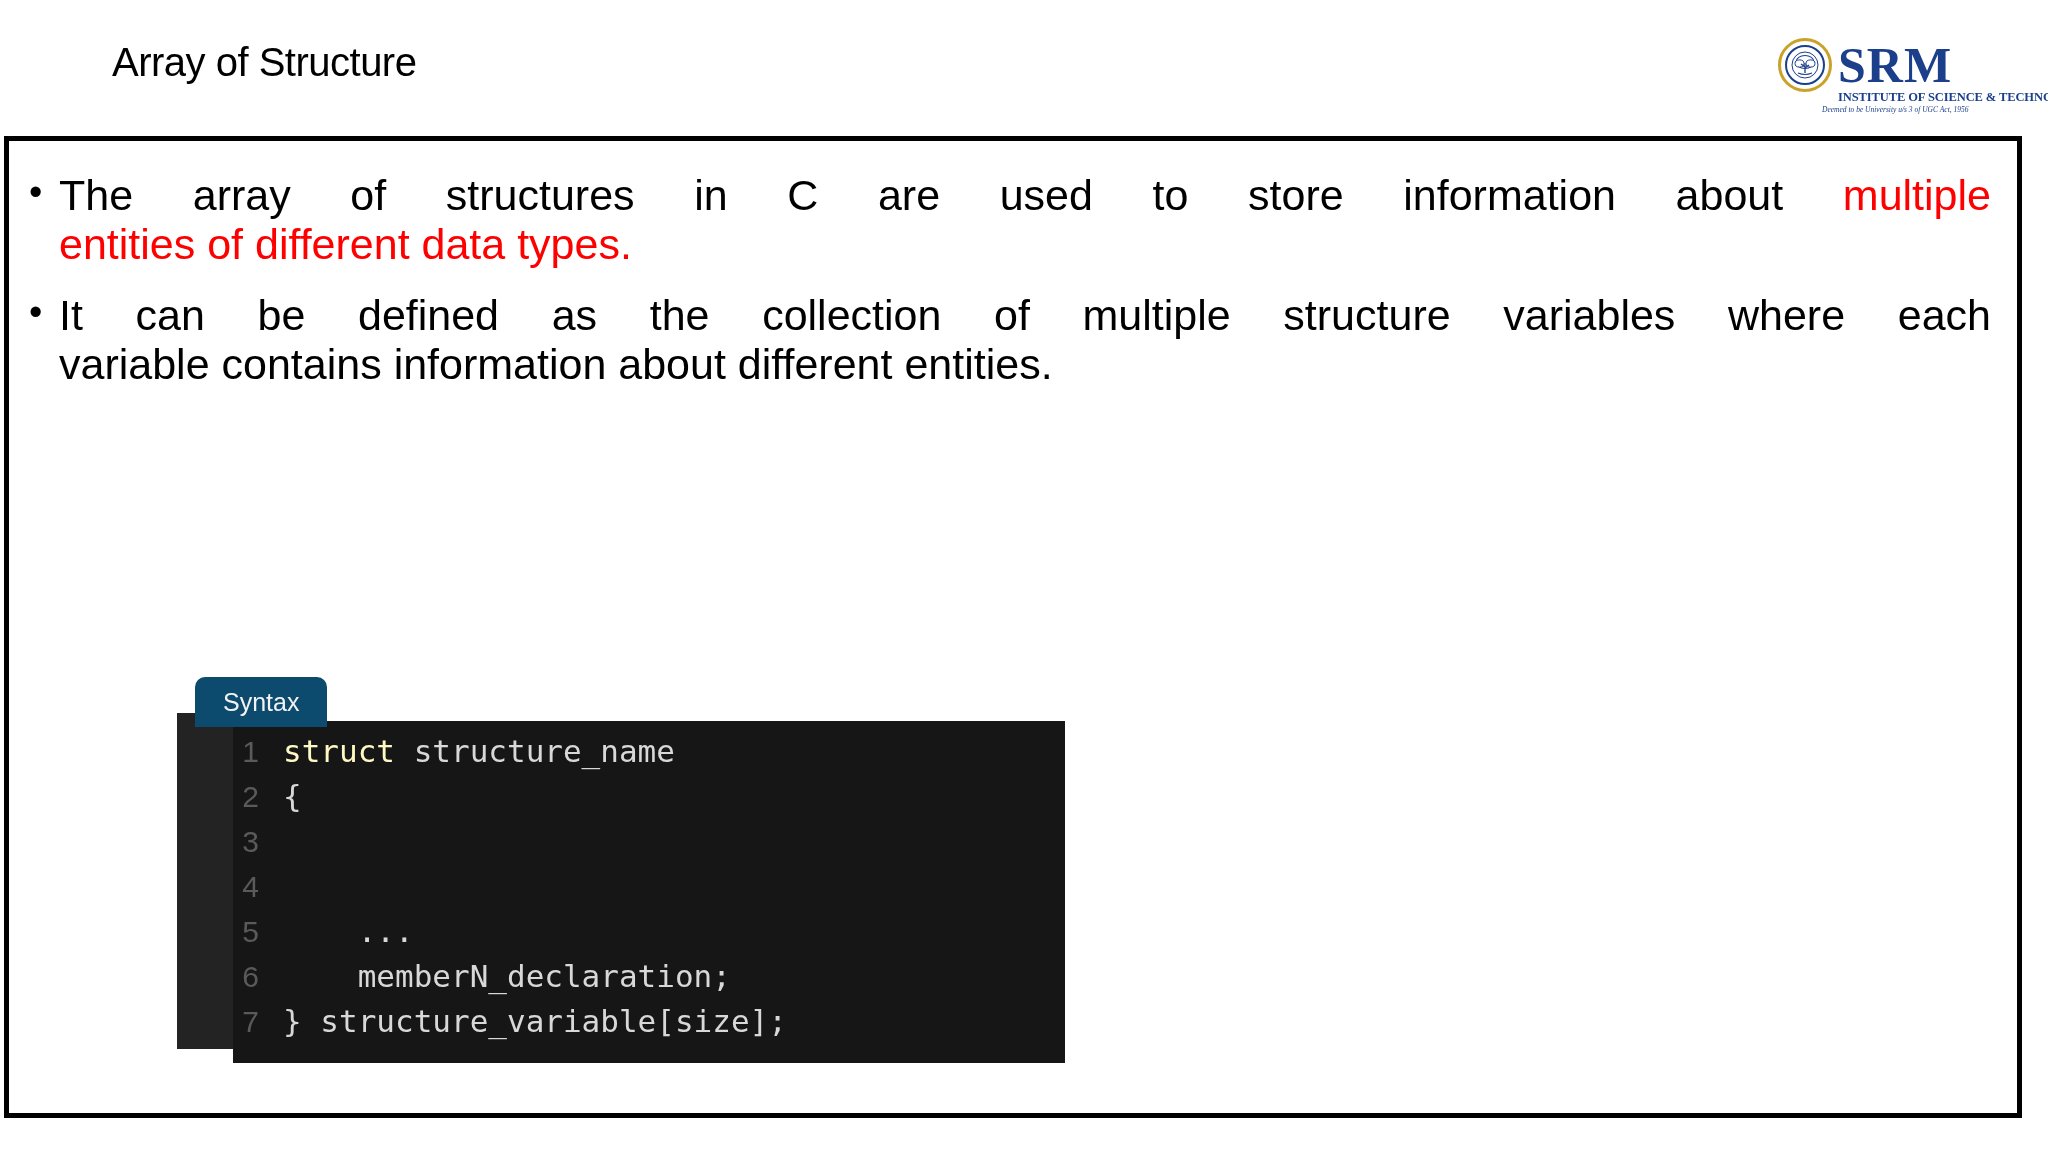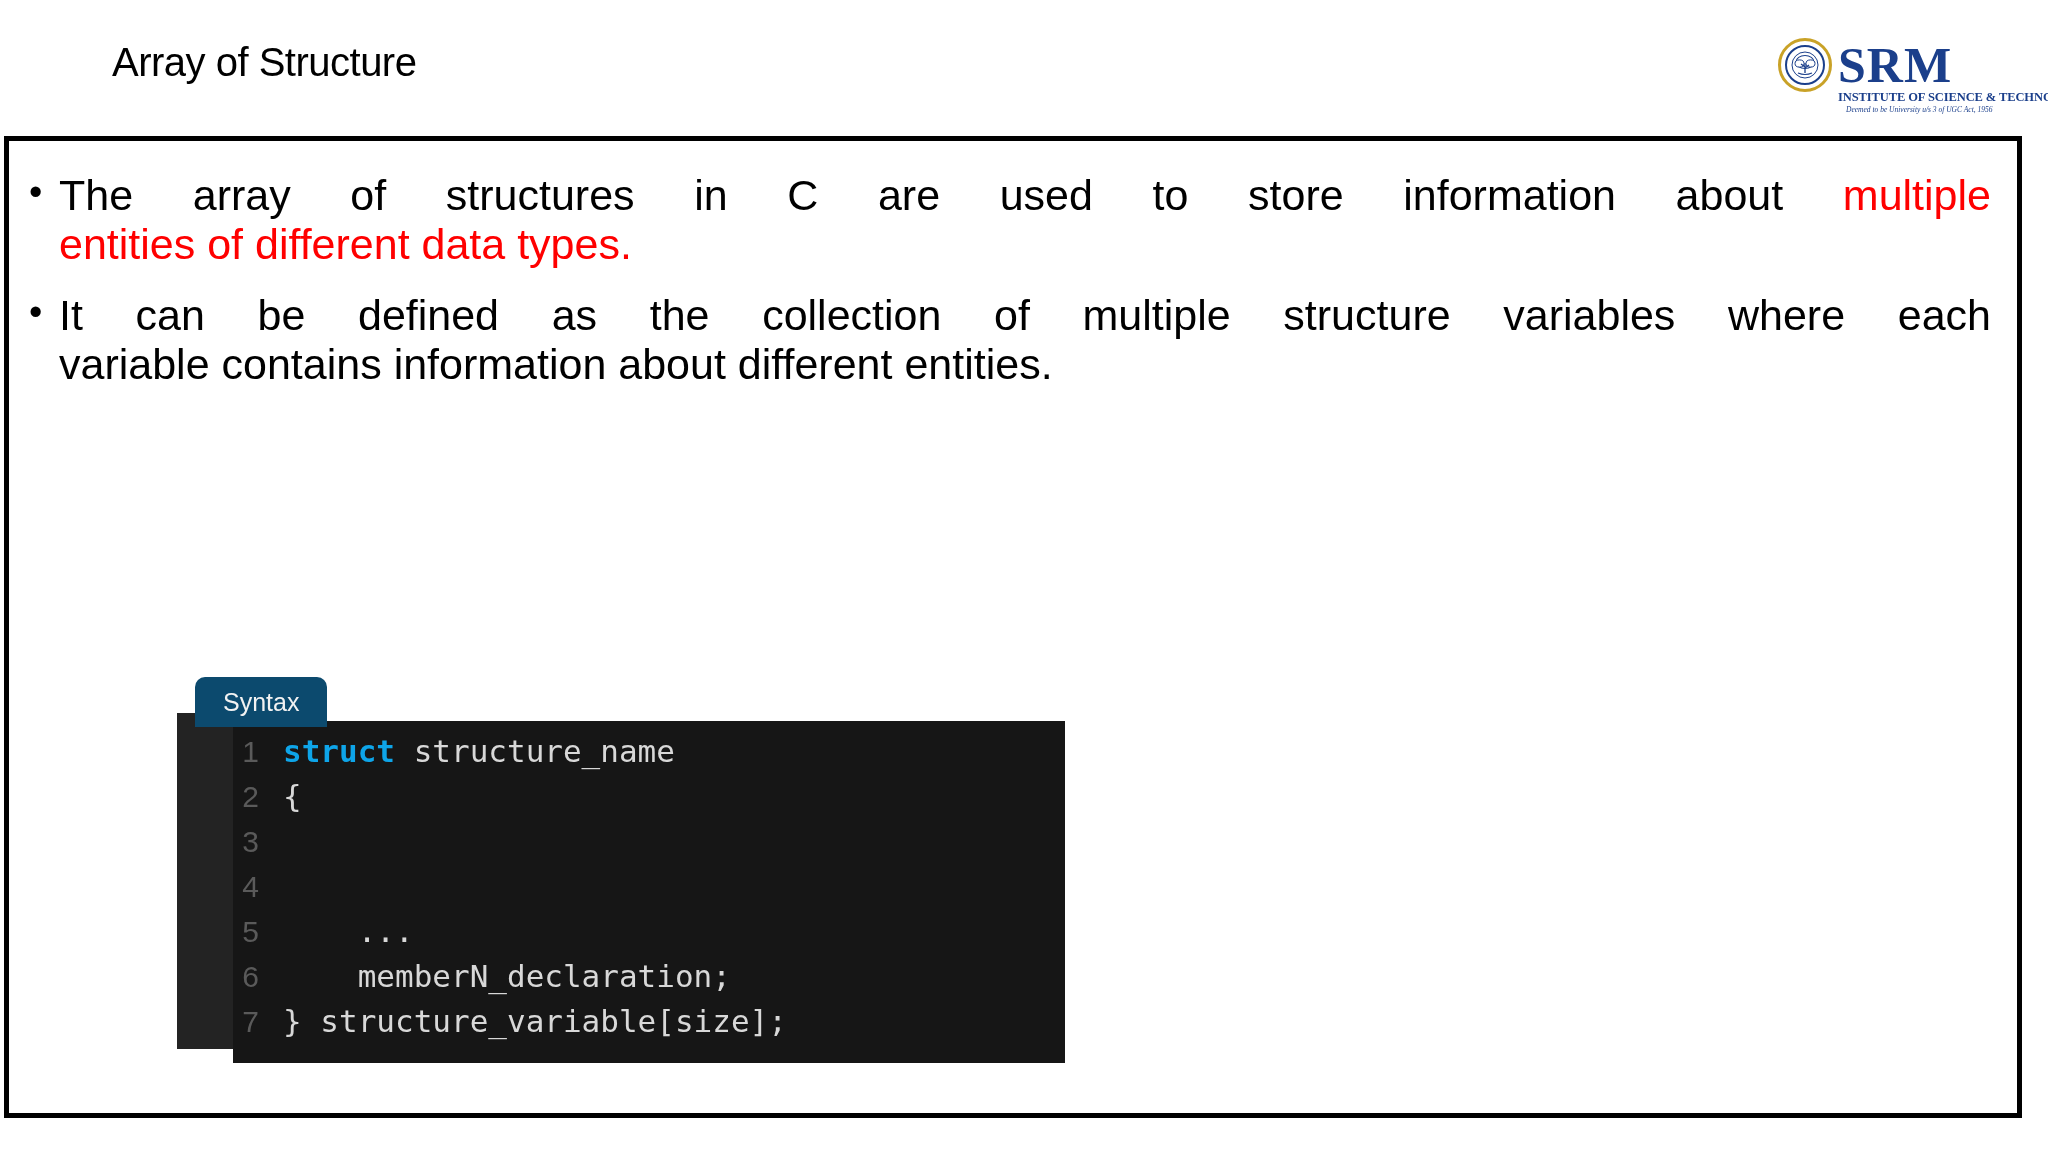--- a/index.html
+++ b/index.html
@@ -84,21 +84,21 @@
     letter-spacing: -0.1px;
     margin-left: 60px;
     margin-top: -2px;
     white-space: nowrap;
   }
   .logo-sub2 {
     font-family: "Liberation Serif", serif;
     font-size: 7.5px;
     font-style: italic;
     color: #1b3f8b;
-    margin-left: 68px;
+    margin-left: 44px;
     margin-top: 0px;
     white-space: nowrap;
   }
 
   
   .content-frame {
     position: absolute;
     left: 4px;
     top: 136px;
     width: 2018px;
@@ -212,21 +212,21 @@
     text-align: right;
     color: #5a5a5a;
     font-family: "Liberation Sans", sans-serif;
     font-size: 30px;
     user-select: none;
   }
   .code-text {
     margin-left: 24px;
     color: #d8d8d8;
   }
-  .code-text .kw { color: #0ea5e9; font-weight: 700; }
+  .code-text .kw { color: #fef9c3; font-weight: 400; }
 </style>
 </head>
 <body>
 
 <div class="slide-title">Array of Structure</div>
 
 <div class="logo-wrap">
   <div class="logo-row">
     <span class="logo-seal">
       <svg width="30" height="30" viewBox="0 0 30 30" aria-hidden="true">

